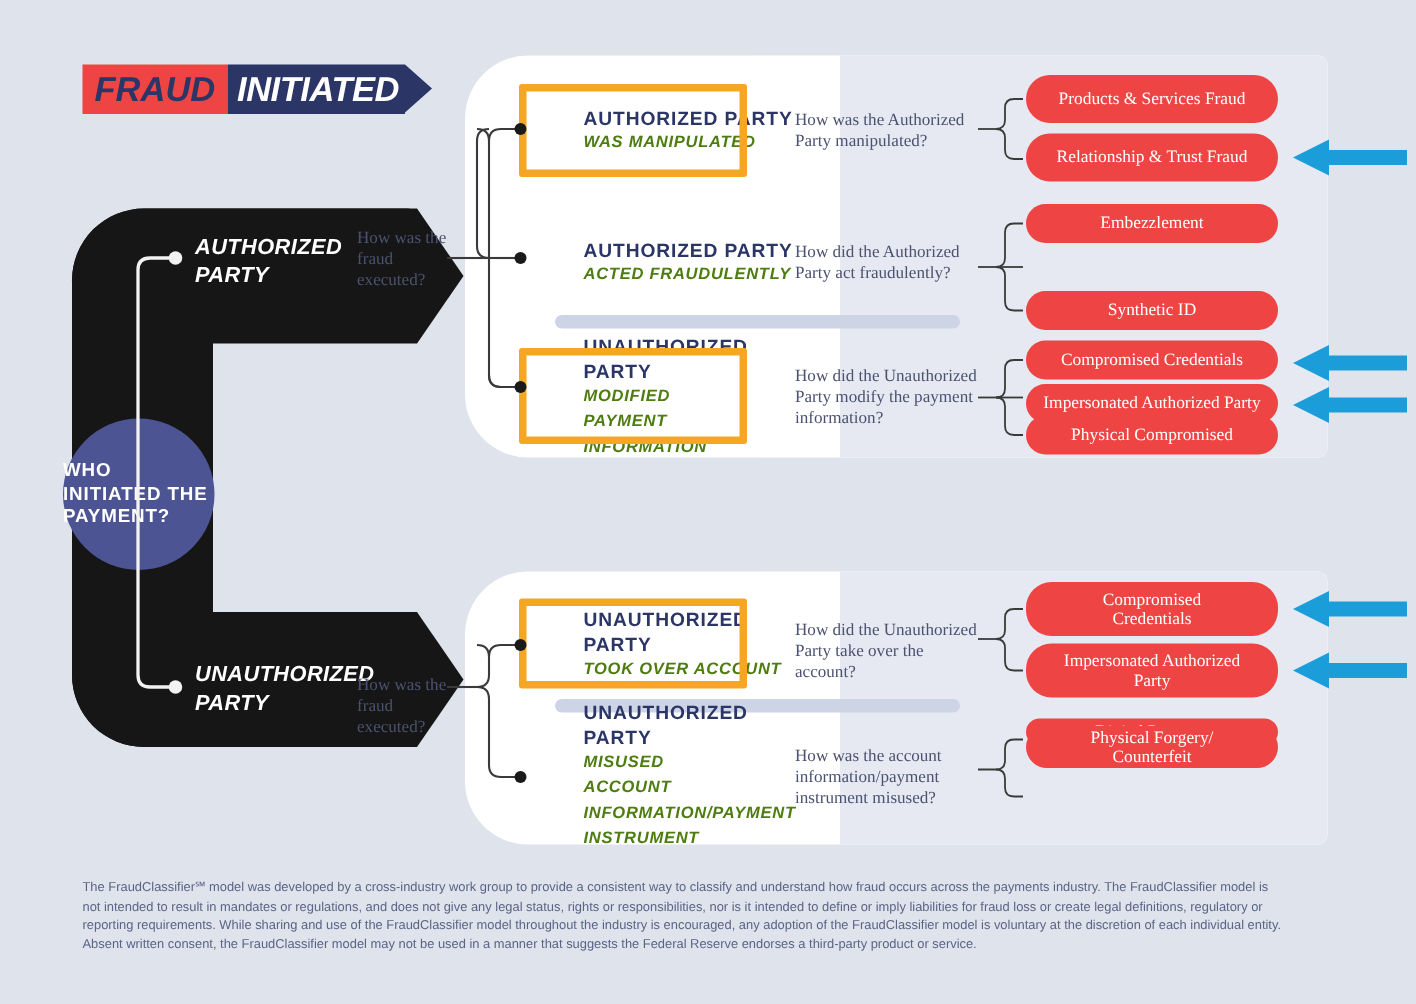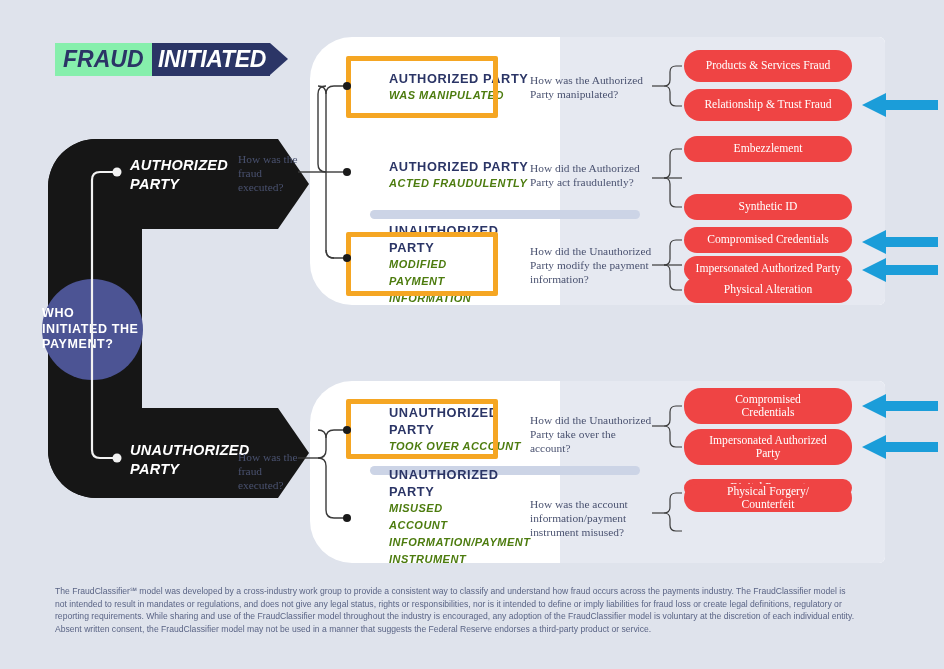--- a/index.html
+++ b/index.html
@@ -10,21 +10,21 @@
     overflow:hidden;
     position:relative;
   }
   #stage{position:absolute;left:0;top:0;width:944px;height:669px;}
 
   
   .logo-wrap{position:absolute;left:55px;top:43px;width:265px;height:60px;}
   .logo-bar{position:relative;height:33px;width:215px;}
   .logo-white{
     position:absolute;left:0;top:0;height:33px;width:97px;
-    background:#86efac;
+    background:#ef4444;
     display:flex;align-items:center;justify-content:flex-start;
     padding-left:8px;box-sizing:border-box;
   }
   .logo-navy{
     position:absolute;left:97px;top:0;height:33px;width:118px;
     background:#2b3566;
     display:flex;align-items:center;justify-content:flex-start;
     padding-left:6px;box-sizing:border-box;
   }
   .logo-point{
@@ -247,21 +247,21 @@
   <div class="hl" style="left:346px;top:232px;width:152px;height:64px;"></div>
   <div class="q" style="left:530px;top:244px;width:125px;">How did the Unauthorized Party modify the payment information?</div>
 
   <div class="pill" style="left:684px;top:227px;width:168px;height:26px;">
     <span>Compromised Credentials</span>
   </div>
   <div class="pill" style="left:684px;top:256px;width:168px;height:26px;">
     <span>Impersonated Authorized Party</span>
   </div>
   <div class="pill" style="left:684px;top:277px;width:168px;height:26px;">
-    <span>Physical Alteration</span>
+    <span>Physical Compromised</span>
   </div>
 
   <div class="cat" style="left:345px;top:398px;width:185px;height:62px;">
     <div class="cat-body" style="width:159px;"></div>
     <div class="cat-tip" style="left:159px;border-top:31px solid transparent;border-bottom:31px solid transparent;"></div>
     <div class="cat-text">
       <div class="cat-l1">UNAUTHORIZED PARTY</div>
       <div class="cat-l2">TOOK OVER ACCOUNT</div>
     </div>
   </div>

